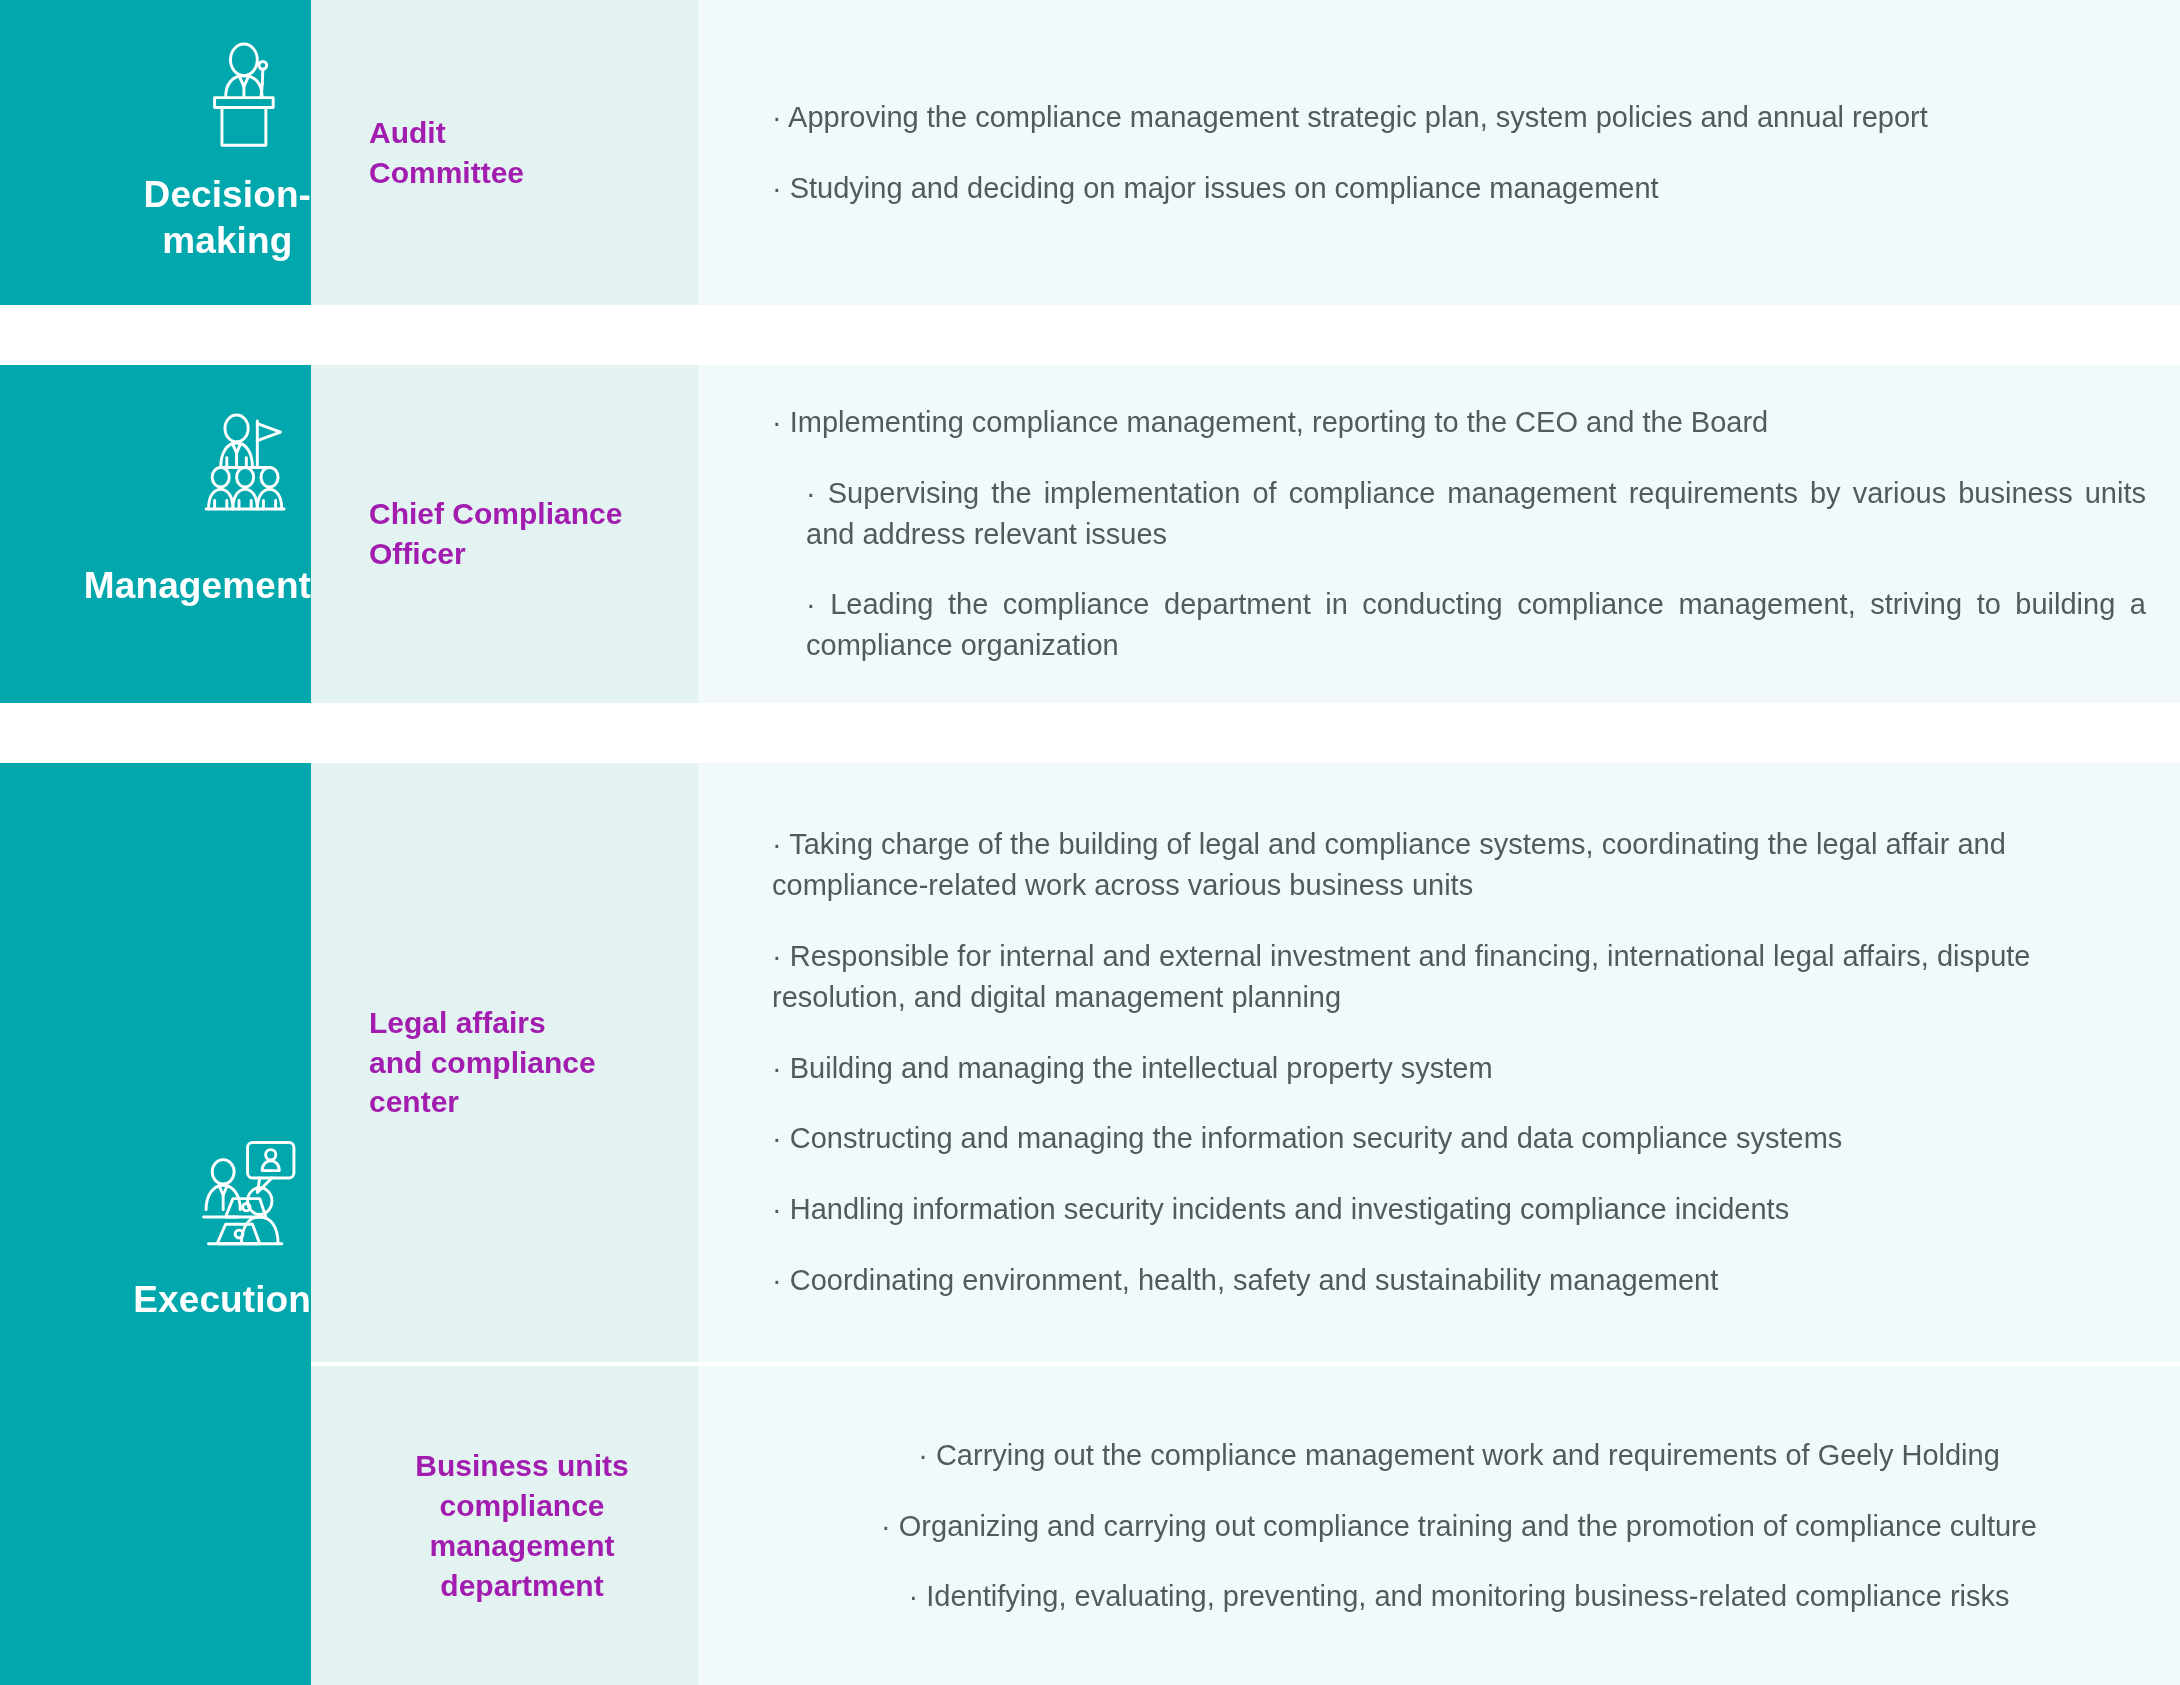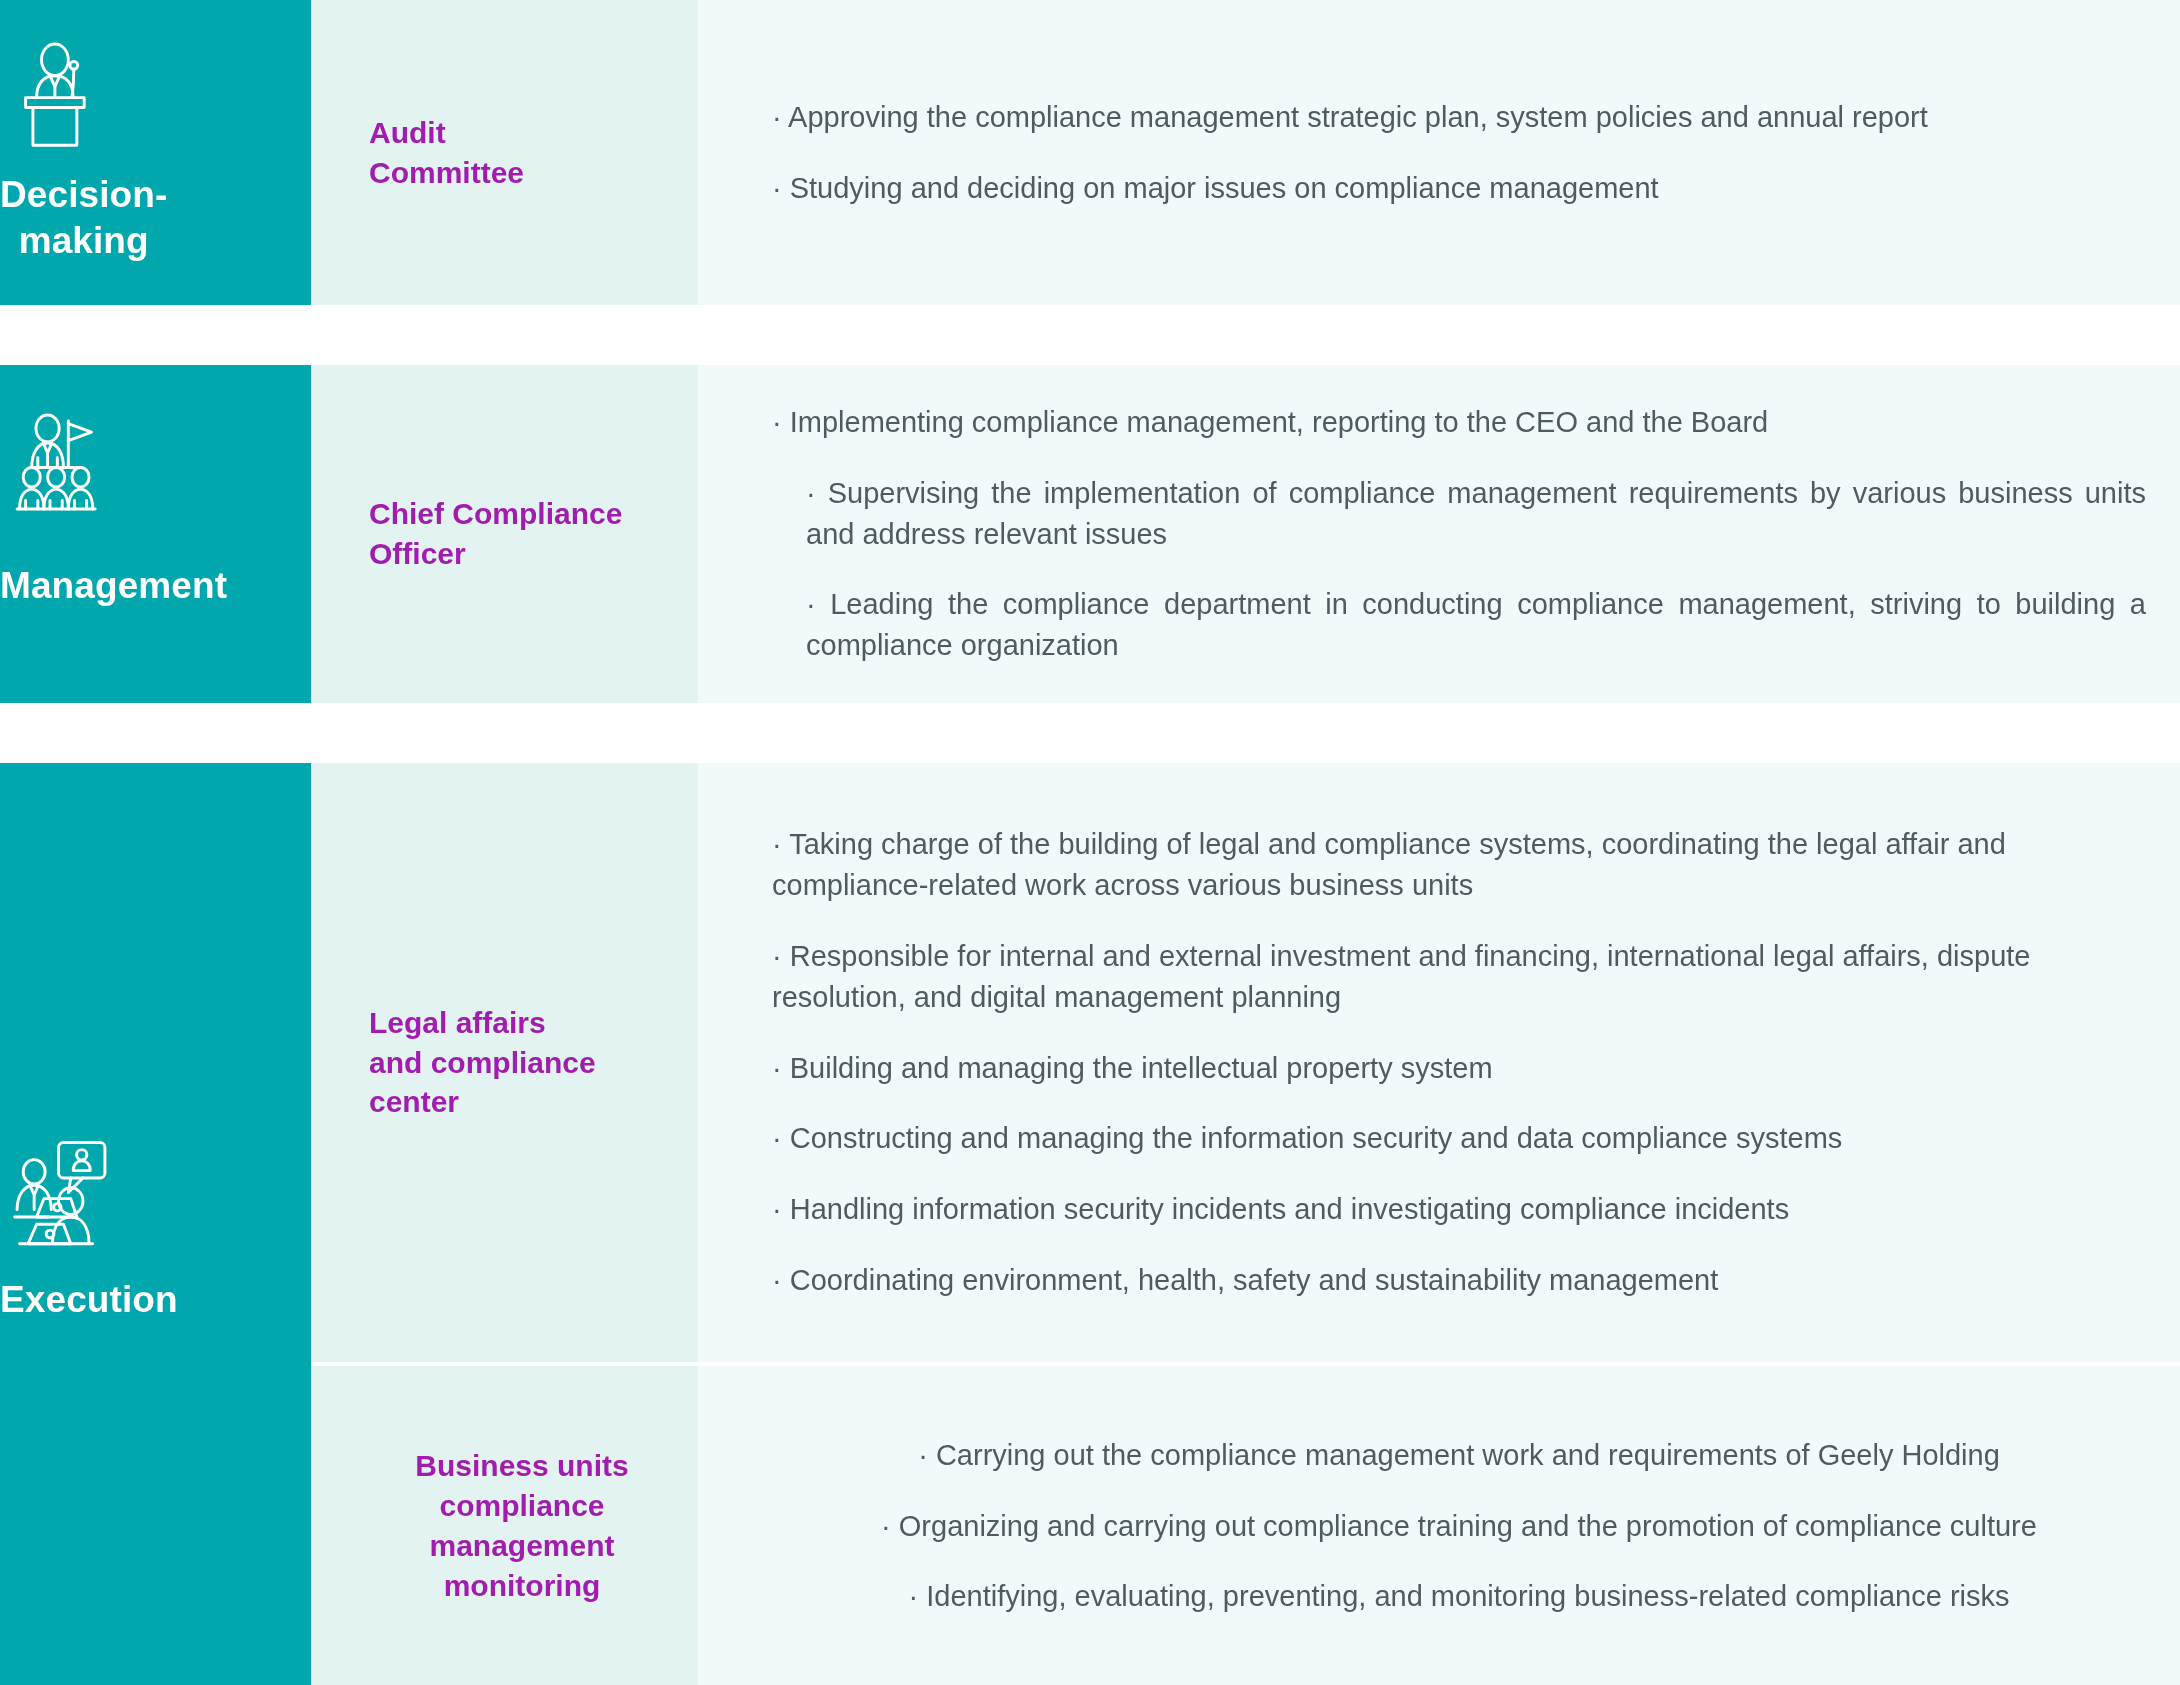--- a/index.html
+++ b/index.html
@@ -32,21 +32,21 @@
   }
 
   .col-label {
     position: relative;
     flex: 0 0 311px;
     width: 311px;
     background: #00a7ac;
     color: #ffffff;
     display: flex;
     flex-direction: column;
-    align-items: flex-start;
+    align-items: flex-end;
     box-sizing: border-box;
   }
 
   .col-role {
     flex: 0 0 387px;
     width: 387px;
     background: #e3f3f1;
     box-sizing: border-box;
     display: flex;
     flex-direction: column;
@@ -248,21 +248,21 @@
             <p class="bullet">· Handling information security incidents and investigating compliance incidents</p>
             <p class="bullet">· Coordinating environment, health, safety and sustainability management</p>
           </div>
         </div>
       </div>
 
       <div class="exec-divider"></div>
 
       <div class="exec-cell bottom">
         <div class="col-role">
-          <div class="role-title"><span>Business units</span><br><span>compliance</span><br><span>management</span><br><span>monitoring</span></div>
+          <div class="role-title"><span>Business units</span><br><span>compliance</span><br><span>management</span><br><span>department</span></div>
         </div>
         <div class="col-desc">
           <div class="bullets">
             <p class="bullet">· Carrying out the compliance management work and requirements of Geely Holding</p>
             <p class="bullet">· Organizing and carrying out compliance training and the promotion of compliance culture</p>
             <p class="bullet">· Identifying, evaluating, preventing, and monitoring business-related compliance risks</p>
           </div>
         </div>
       </div>
 

